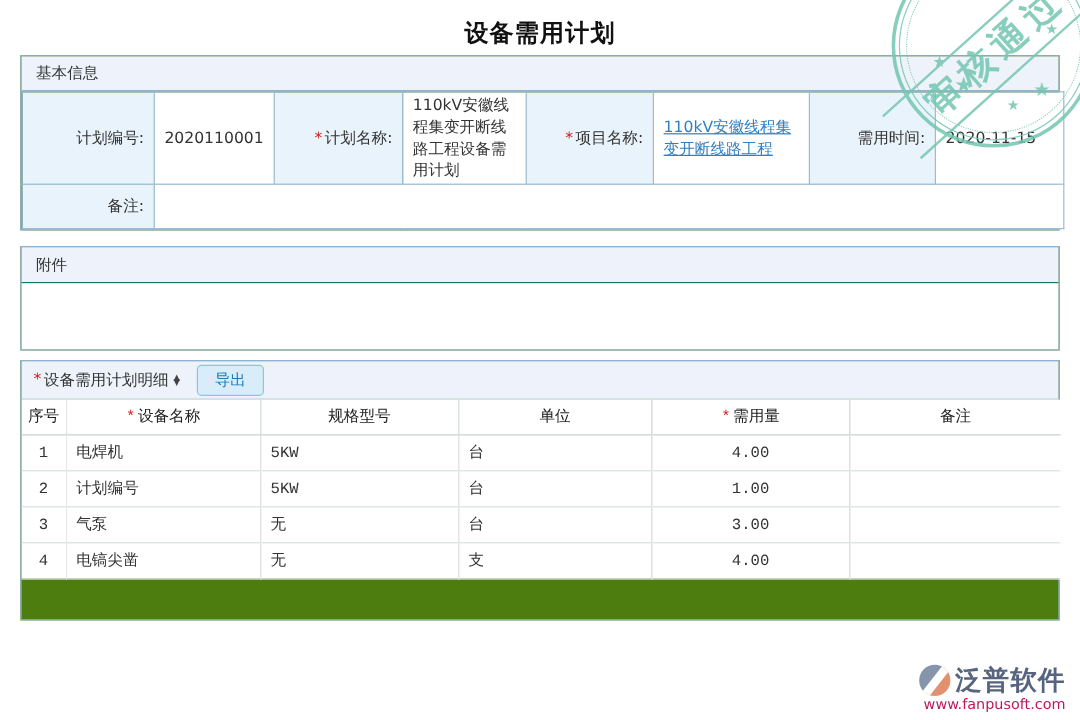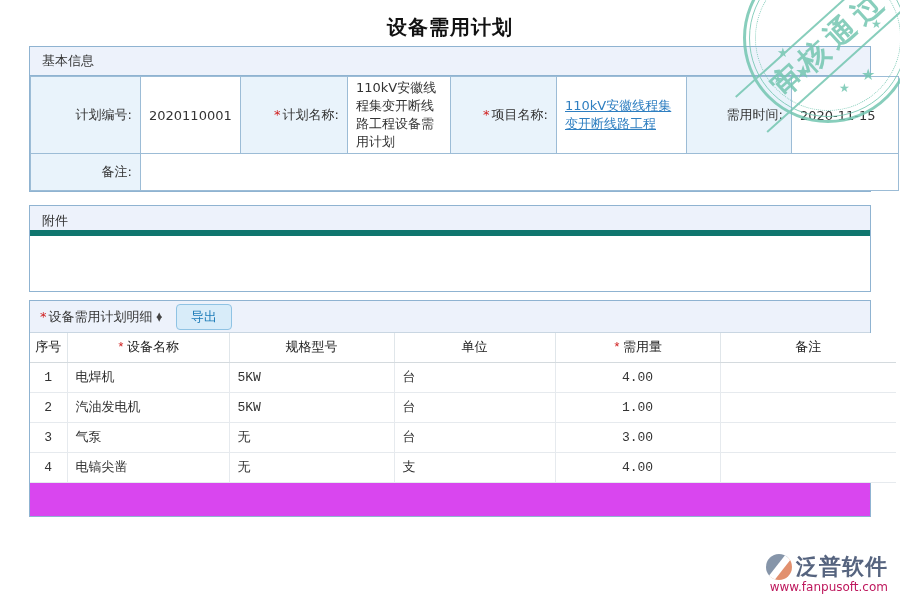--- a/index.html
+++ b/index.html
@@ -3,37 +3,37 @@
 <meta charset="utf-8">
 <style>
   * { margin:0; padding:0; box-sizing:border-box; }
   html,body { width:900px; height:600px; overflow:hidden; background:#fff;
     font-family:"DejaVu Sans","Liberation Sans",sans-serif; color:#333; }
   body { position:relative; }
 
   .page-title { text-align:center; font-size:20px; font-weight:bold; color:#111;
     padding-top:14px; height:46px; letter-spacing:1px; }
 
-  .panel { margin:0 29px; border:1px solid #8fb3d1; background:#d946ef; }
+  .panel { margin:0 17px; border:1px solid #8fb3d1; background:#4d7c0f; }
   .section-head { background:#edf2fb; font-size:13px; color:#333;
     padding:0 12px; display:flex; align-items:center; }
 
   
   #panel-basic { margin-top:0; }
   #panel-basic .section-head { height:29px; border-bottom:1px solid #8fb3d1; }
   table.basic { width:100%; border-collapse:collapse; table-layout:fixed; font-size:13px; }
   table.basic td { border:1px solid #9cbcd6; padding:2px 8px; vertical-align:middle; }
   table.basic td.lbl { background:#e9f3fb; text-align:right; color:#333; }
   table.basic td.val { background:#fff; text-align:left; }
   .req { color:#d02020; margin-right:2px; }
   a.cell-link { color:#2f7fc1; text-decoration:underline; cursor:pointer; }
 
   
   #panel-attach { margin-top:13px; }
-  #panel-attach .section-head { height:30px; border-bottom:6px solid #0f766e;align-items:flex-end; }
+  #panel-attach .section-head { height:30px; border-bottom:1px solid #0f766e; }
   table.attach { width:100%; border-collapse:collapse; table-layout:fixed; font-size:13px; }
   table.attach th { font-weight:normal; height:42px; border-right:1px solid #dbe4ec;
     border-bottom:1px solid #c9d6e2; background:#fff; color:#333; }
   table.attach th:last-child { border-right:none; }
   table.attach th.filename { text-align:left; padding-left:14px; }
   .attach-empty-body { height:55px; background:#fff; }
 
   
   #panel-detail { margin-top:8px; height:217px; }
   #panel-detail .band { height:32px; background:#edf2fb; display:flex; align-items:center;
@@ -174,21 +174,21 @@
     <tr>
       <td class="c-no">1</td>
       <td class="c-name">电焊机</td>
       <td class="c-model">5KW</td>
       <td class="c-unit">台</td>
       <td class="c-qty">4.00</td>
       <td class="c-note"></td>
     </tr>
     <tr>
       <td class="c-no">2</td>
-      <td class="c-name">汽油发电机</td>
+      <td class="c-name">计划编号</td>
       <td class="c-model">5KW</td>
       <td class="c-unit">台</td>
       <td class="c-qty">1.00</td>
       <td class="c-note"></td>
     </tr>
     <tr>
       <td class="c-no">3</td>
       <td class="c-name">气泵</td>
       <td class="c-model">无</td>
       <td class="c-unit">台</td>

